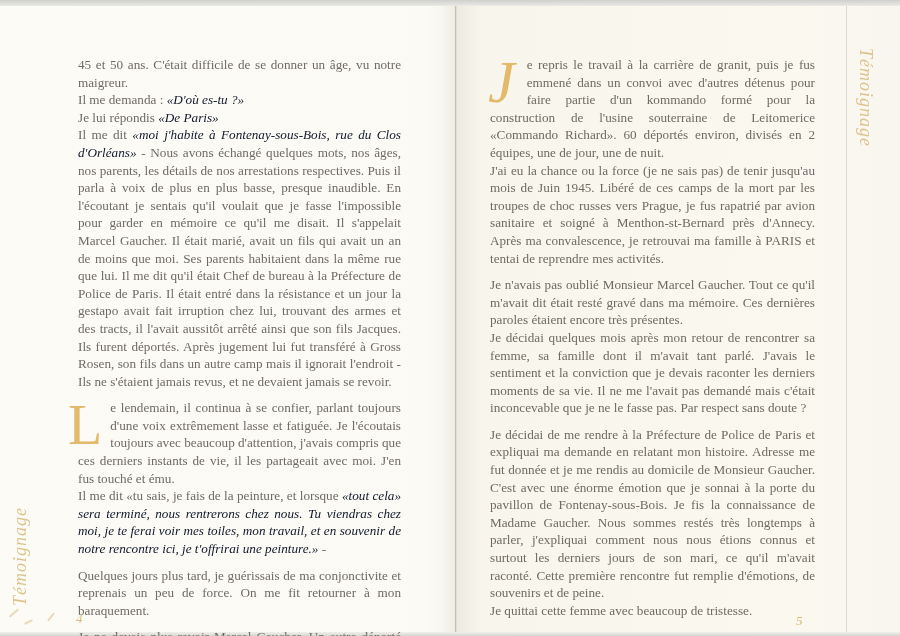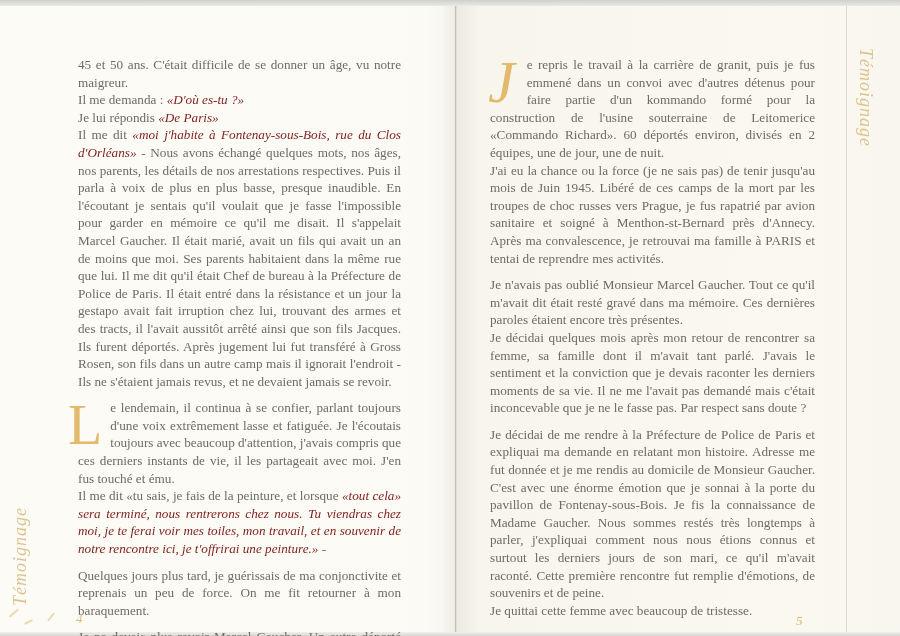--- a/index.html
+++ b/index.html
@@ -17,21 +17,21 @@
   .gutter-line { position:absolute; left:455px; top:6px; bottom:4px; width:1px;
     background:rgba(140,137,126,0.45); box-shadow:1px 0 0 rgba(160,156,144,0.15); }
   .page-edge-line { position:absolute; left:846px; top:6px; bottom:4px; width:1px;
     background:rgba(152,149,138,0.30); }
 
   .col { position:absolute; top:56px; color:#6f6b63; text-align:justify;
     font-size:13.2px; line-height:17.6px; }
   .col-left  { left:78px;  width:323px; }
   .col-right { left:490px; width:325px; }
   .para { margin:0 0 9px 0; }
-  .para em { font-style:italic; color:#7f1d1d; }
+  .para em { font-style:italic; color:#0f172a; }
 
   .dropcap { float:left; color:#e3ba6c; font-size:56px; line-height:47px;
     padding:3px 8px 0 0; margin-left:-10px; }
   .dropcap.swash { font-style:italic; font-size:60px; line-height:47px;
     margin-left:-2px; padding-right:12px; }
 
   .margin-label { position:absolute; color:#d9be82; font-style:italic;
     font-size:18px; letter-spacing:1px; opacity:0.9; }
   .margin-label-right { writing-mode:vertical-rl; right:24px; top:48px; }
   .margin-label-left  { writing-mode:vertical-rl; transform:rotate(180deg); left:10px; bottom:30px; }

